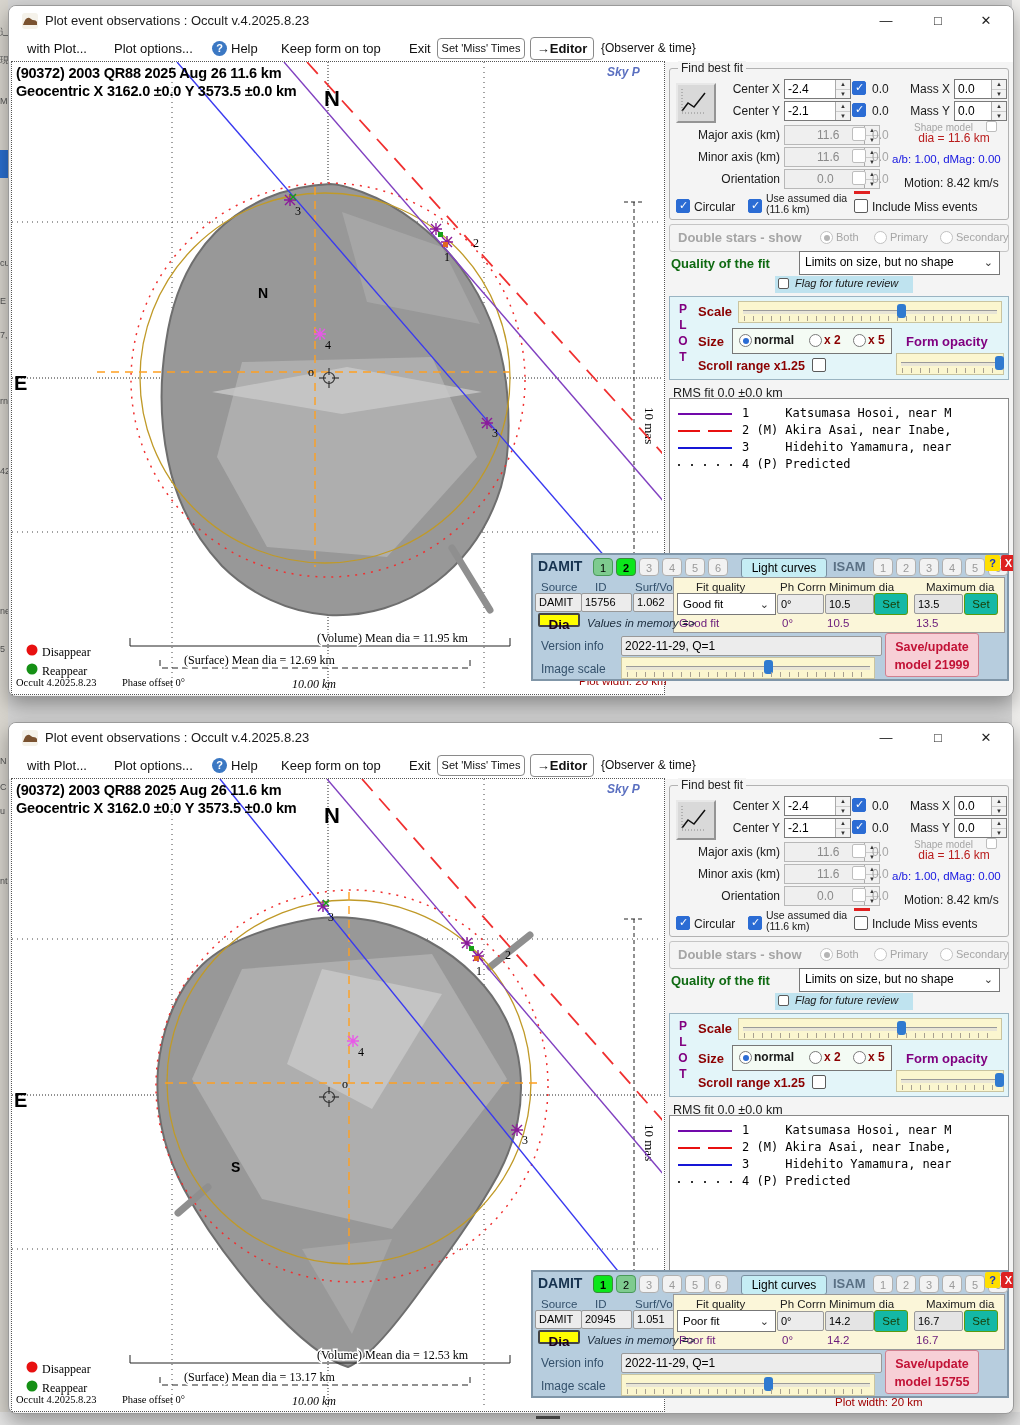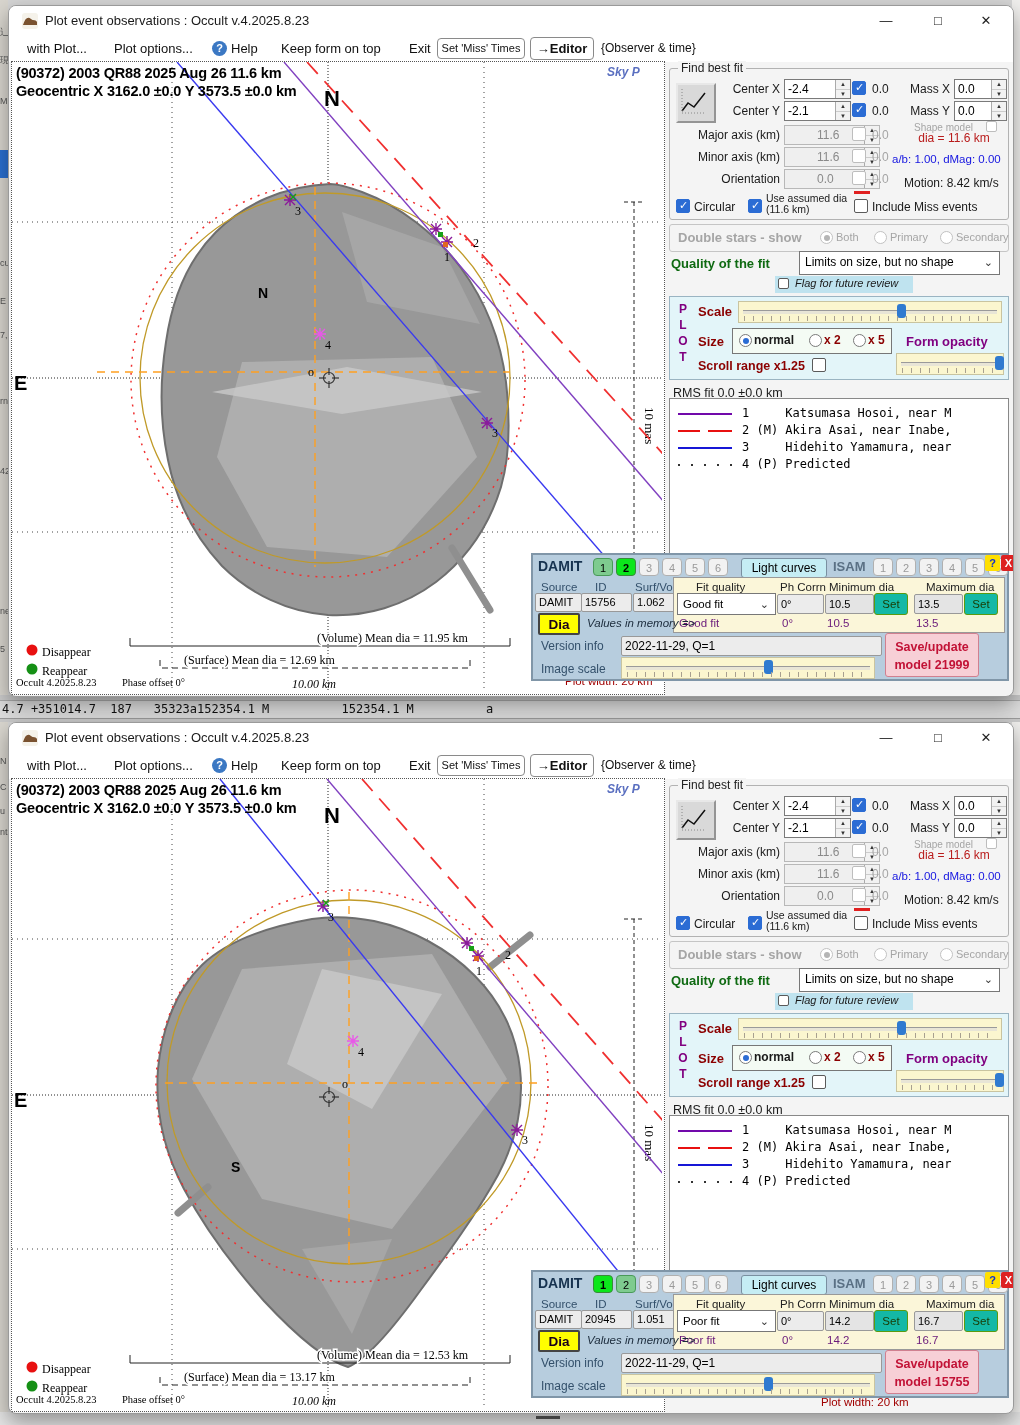--- a/index.html
+++ b/index.html
@@ -38,21 +38,21 @@
   .cred{stroke:#f03030;stroke-width:1.8;fill:none;stroke-dasharray:16 10;}
   .ast{fill:#989898;stroke:#6e6e6e;stroke-width:2;}
   .f1{fill:#b2b2b2;opacity:.85;}
   .f2{fill:#c9c9c9;opacity:.8;}
   .f3{fill:#a7a7a7;opacity:.9;}
   .spike{stroke:#8f8f8f;stroke-width:7;stroke-linecap:round;fill:none;}
   .star{stroke:#8a1a9a;stroke-width:1.4;fill:none;}
   .star4{stroke:#e858e8;stroke-width:1.4;fill:none;}
   .csym{stroke:#333;stroke-width:1.2;fill:none;}
   .halo{paint-order:stroke;stroke:#fff;stroke-width:3px;}
-  .plotw{position:absolute;font-size:11.5px;color:#a00000;white-space:nowrap;}
+  .plotw{position:absolute;font-size:11.5px;color:#a00000;white-space:nowrap;margin-left:14px;}
   
   .gbox{position:absolute;border:1px solid #b2b2b2;border-radius:3px;}
   .gleg{position:absolute;top:-8px;left:8px;background:#f4f4f4;padding:0 3px;font-size:12px;color:#222;}
   .lbl{position:absolute;font-size:12px;color:#1a1a1a;white-space:nowrap;}
   .lblr{text-align:right;}
   .field{position:absolute;background:#fff;border:1px solid #7a7a7a;font-size:12px;line-height:18px;
     padding-left:3px;height:18px;white-space:nowrap;overflow:hidden;}
   .field .sp{position:absolute;right:0;top:0;bottom:0;width:14px;border-left:1px solid #aaa;
     display:flex;flex-direction:column;background:#f2f2f2;}
   .sp i{flex:1;font-style:normal;font-size:6px;line-height:9px;text-align:center;color:#333;}
@@ -97,21 +97,21 @@
   .dfield{position:absolute;background:#ececec;border:1px solid #999;border-radius:2px;font-size:11px;
     line-height:17px;padding-left:3px;height:17px;white-space:nowrap;}
   .mbtn{position:absolute;width:20px;height:18px;border:1px solid #b0b0b0;border-radius:4px;background:#f2f2f2;
     color:#9a9a9a;font-size:11px;text-align:center;line-height:18px;box-sizing:border-box;}
   .mbtn.on{background:#0ce61c;color:#000;border-color:#3a8a3a;font-weight:bold;}
   .mbtn.alt{background:#7ecb8f;color:#000;border-color:#4a9a5a;}
   .ybox{position:absolute;background:#fbf6d9;border:1px solid #999;}
   .setbtn{position:absolute;width:32px;height:20px;background:#14b8a6;border:1px solid #5a9a10;border-radius:3px;
     text-align:center;line-height:20px;font-size:11.5px;color:#1a3a00;}
   .memval{position:absolute;color:#6a1a7a;font-size:11.5px;white-space:nowrap;}
-  .diabtn{position:absolute;left:5px;top:58px;width:42px;height:22px;background:#ffff00;border:2px solid #444;
+  .diabtn{position:absolute;left:5px;top:58px;width:42px;height:14px;background:#ffff00;border:2px solid #444;
     border-radius:2px;text-align:center;line-height:20px;font-weight:bold;font-size:13.5px;color:#1a001a;box-sizing:border-box;}
   .savebtn{position:absolute;left:352px;top:78px;width:94px;height:44px;background:#f7cfd6;border:1px solid #d08090;
     border-radius:3px;text-align:center;font-weight:bold;font-size:12.5px;color:#c21236;line-height:18px;padding-top:4px;box-sizing:border-box;}
   .qbtn{position:absolute;width:15px;height:16px;text-align:center;line-height:16px;font-weight:bold;font-size:11px;
     border-radius:2px;z-index:4;}
   
   .hstrip{position:absolute;left:0;top:695px;width:1020px;height:27px;background:#c9c9c9;z-index:1;}
   .hstrip .row{position:absolute;left:0;top:5px;right:0;height:17px;background:#dcdcdc;border-top:1px solid #aaa;border-bottom:1px solid #9a9a9a;}
   .hstrip pre{margin:0;position:absolute;left:2px;top:1px;font-family:"DejaVu Sans Mono",monospace;font-size:12px;color:#111;}
   .bstrip{position:absolute;left:0;top:1412px;width:1020px;height:13px;background:#e3e3e3;z-index:1;}
@@ -133,28 +133,23 @@
       <span style="top: 258px;">cu</span>
       <span style="top: 296px;">E</span>
       <span style="top: 330px;">7,</span>
       <span style="top: 396px;">rn</span>
       <span style="top: 466px;">42</span>
       <span style="top: 606px;">ne</span>
       <span style="top: 644px;">5</span>
       <span style="top: 756px;">N</span>
       <span style="top: 782px;">C</span>
       <span style="top: 806px;">u</span>
-      <span style="top: 827px;">nt</span>
+      <span style="top: 876px;">nt</span>
     </div>
   <div class="rstrip"></div>
-  <div class="hstrip">
-    <div class="row">
-      <pre>4.7 +351014.7  187   35323a152354.1 M          152354.1 M          a</pre>
-    </div>
-  </div>
   <div class="bstrip">
     <div class="dash"></div>
   </div>
 <div class="window" style="top: 5px;">
 
   <div class="titlebar">
     <span class="appico">
       <svg width="16" height="16" viewBox="0 0 16 16">
             <rect x="0" y="0" width="16" height="16" rx="3" fill="#f5f2ea"></rect>
             <path d="M1,12 C3,5 6,3 9,6 C11,8 13,6 15,9 L15,12 Z" fill="#7a5230"></path>

